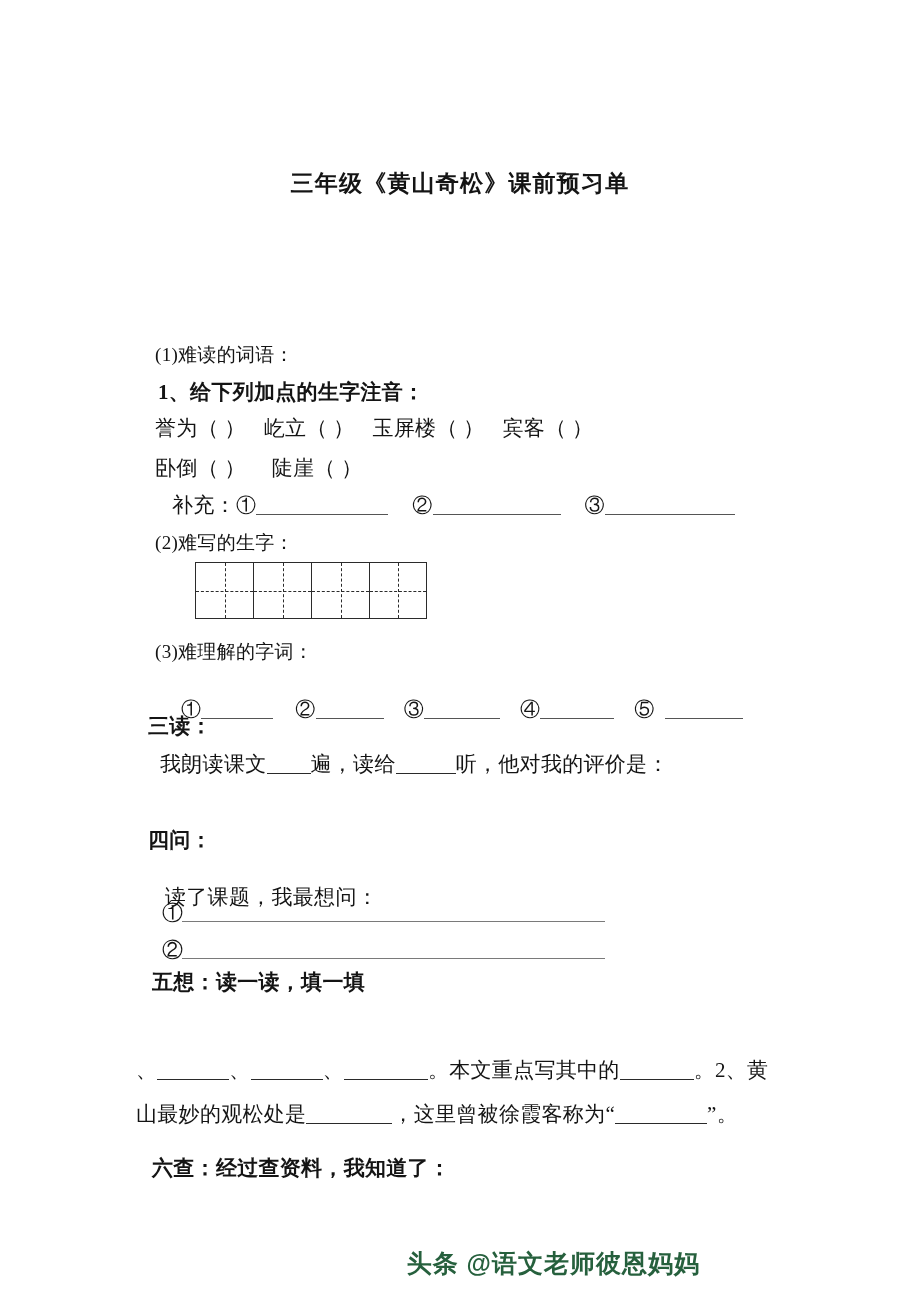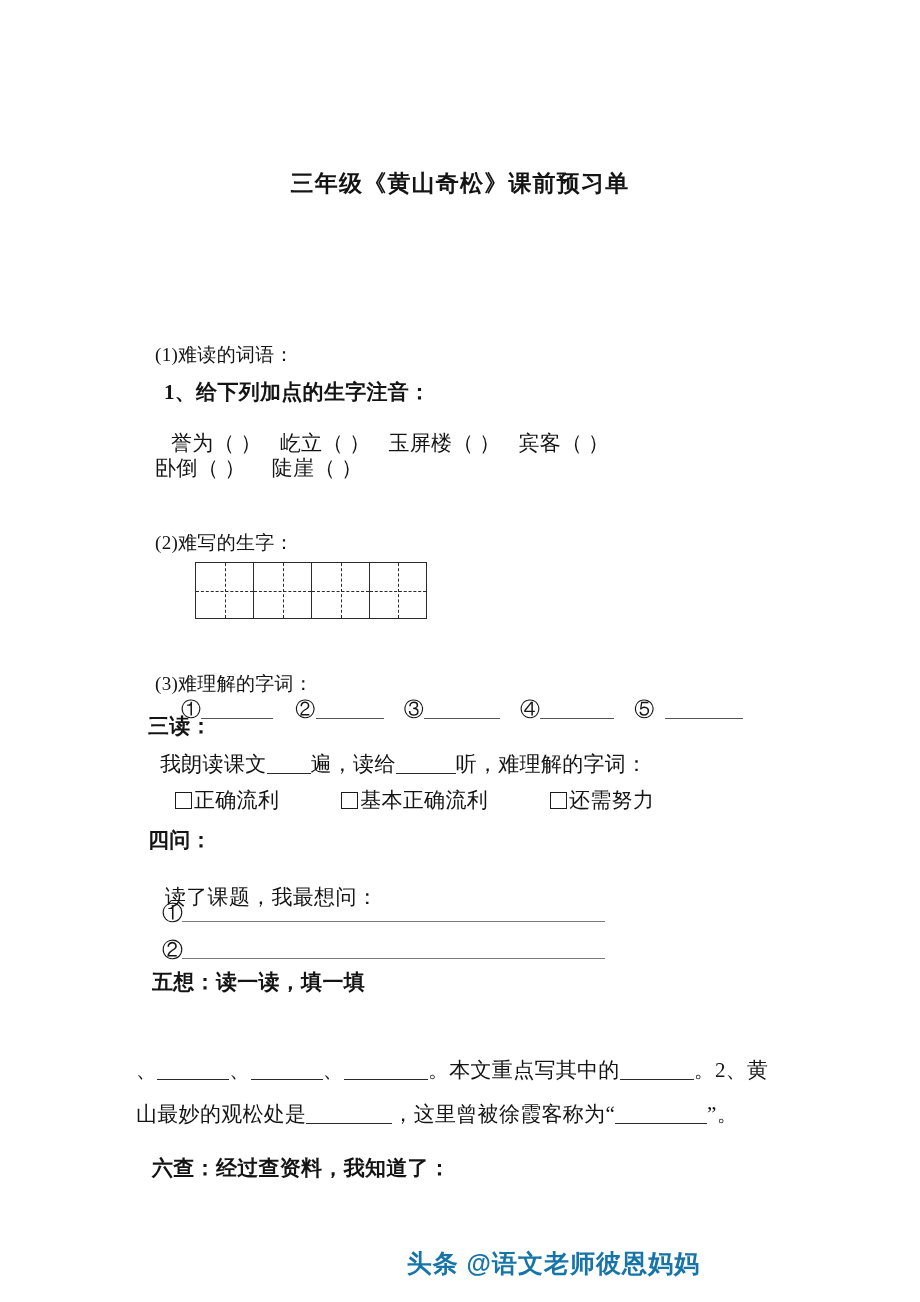--- a/index.html
+++ b/index.html
@@ -119,73 +119,73 @@
     border-bottom: 1.3px solid #7a7a7a;
   }
 
   
   .watermark {
     position: absolute;
     right: 28px;
     bottom: 22px;
     font-size: 25px;
     font-weight: bold;
-    color: #0369a1;
+    color: #14532d;
     font-family: "Liberation Sans", "DejaVu Sans", sans-serif;
     letter-spacing: 1px;
     opacity: 0.92;
   }
 </style>
 </head>
 <body>
 
 <div class="page">
 
   <div class="title">三年级《黄山奇松》课前预习单</div>
 
 
 
 
   <div class="line small" style="left:155px; top:345px;">(1)难读的词语：</div>
 
-  <div class="line bold" style="left:158px; top:382px;margin-left:6px;">1、给下列加点的生字注音：</div>
-
-  <div class="line" style="left:171px; top:418px;margin-top:15px;">
+  <div class="line bold" style="left:158px; top:382px;">1、给下列加点的生字注音：</div>
+
+  <div class="line" style="left:155px; top:418px;">
     <span>誉为（    ）</span><span style="display:inline-block;width:18px;"></span><span>屹立（    ）</span><span style="display:inline-block;width:18px;"></span><span>玉屏楼（    ）</span><span style="display:inline-block;width:18px;"></span><span>宾客（    ）</span>
   </div>
 
   <div class="line" style="left:155px; top:458px;">
     <span>卧倒（    ）</span><span style="display:inline-block;width:26px;"></span><span>陡崖（    ）</span>
   </div>
 
+  <div class="line" style="left:172px; top:495px;">
+    <span>补充：</span><span class="circ">①</span><span class="ul-thin" style="width:132px;"></span><span style="display:inline-block;width:24px;"></span><span class="circ">②</span><span class="ul-thin" style="width:128px;"></span><span style="display:inline-block;width:24px;"></span><span class="circ">③</span><span class="ul-thin" style="width:130px;"></span>
+  </div>
 
   <div class="line small" style="left:155px; top:533px;">(2)难写的生字：</div>
 
   <div class="tianzi">
     <div class="cell"></div>
     <div class="cell"></div>
     <div class="cell"></div>
     <div class="cell"></div>
   </div>
 
-  <div class="line small" style="left:155px; top:642px;margin-top:32px;">(3)难理解的字词：</div>
+  <div class="line small" style="left:155px; top:642px;">(3)难理解的字词：</div>
 
   <div class="line" style="left:181px; top:699px;">
     <span class="circ">①</span><span class="ul-thin" style="width:72px;"></span><span style="display:inline-block;width:22px;"></span><span class="circ">②</span><span class="ul-thin" style="width:68px;"></span><span style="display:inline-block;width:20px;"></span><span class="circ">③</span><span class="ul-thin" style="width:76px;"></span><span style="display:inline-block;width:20px;"></span><span class="circ">④</span><span class="ul-thin" style="width:74px;"></span><span style="display:inline-block;width:20px;"></span><span class="circ">⑤</span><span style="display:inline-block;width:10px;"></span><span class="ul-thin" style="width:78px;"></span>
   </div>
 
   <div class="line bold" style="left:148px; top:716px;">三读：</div>
 
   <div class="line" style="left:160px; top:754px;">
-    <span>我朗读课文</span><span class="ul" style="width:44px;"></span><span>遍，读给</span><span class="ul" style="width:60px;"></span><span>听，难理解的字词：</span>
-  </div>
-
-  <div class="line" style="left:175px; top:790px;">
-    <span class="cbox"></span><span>正确流利</span><span style="display:inline-block;width:62px;"></span><span class="cbox"></span><span>基本正确流利</span><span style="display:inline-block;width:62px;"></span><span class="cbox"></span><span>还需努力</span>
-  </div>
+    <span>我朗读课文</span><span class="ul" style="width:44px;"></span><span>遍，读给</span><span class="ul" style="width:60px;"></span><span>听，他对我的评价是：</span>
+  </div>
+
 
   <div class="line bold" style="left:148px; top:830px;">四问：</div>
 
   <div class="line" style="left:165px; top:887px;">读了课题，我最想问：</div>
 
   <div class="line" style="left:162px; top:903px;">①</div>
   <div class="rule" style="left:182px; top:921px; width:423px;"></div>
 
   <div class="line" style="left:162px; top:940px;">②</div>
   <div class="rule" style="left:182px; top:958px; width:423px;"></div>

